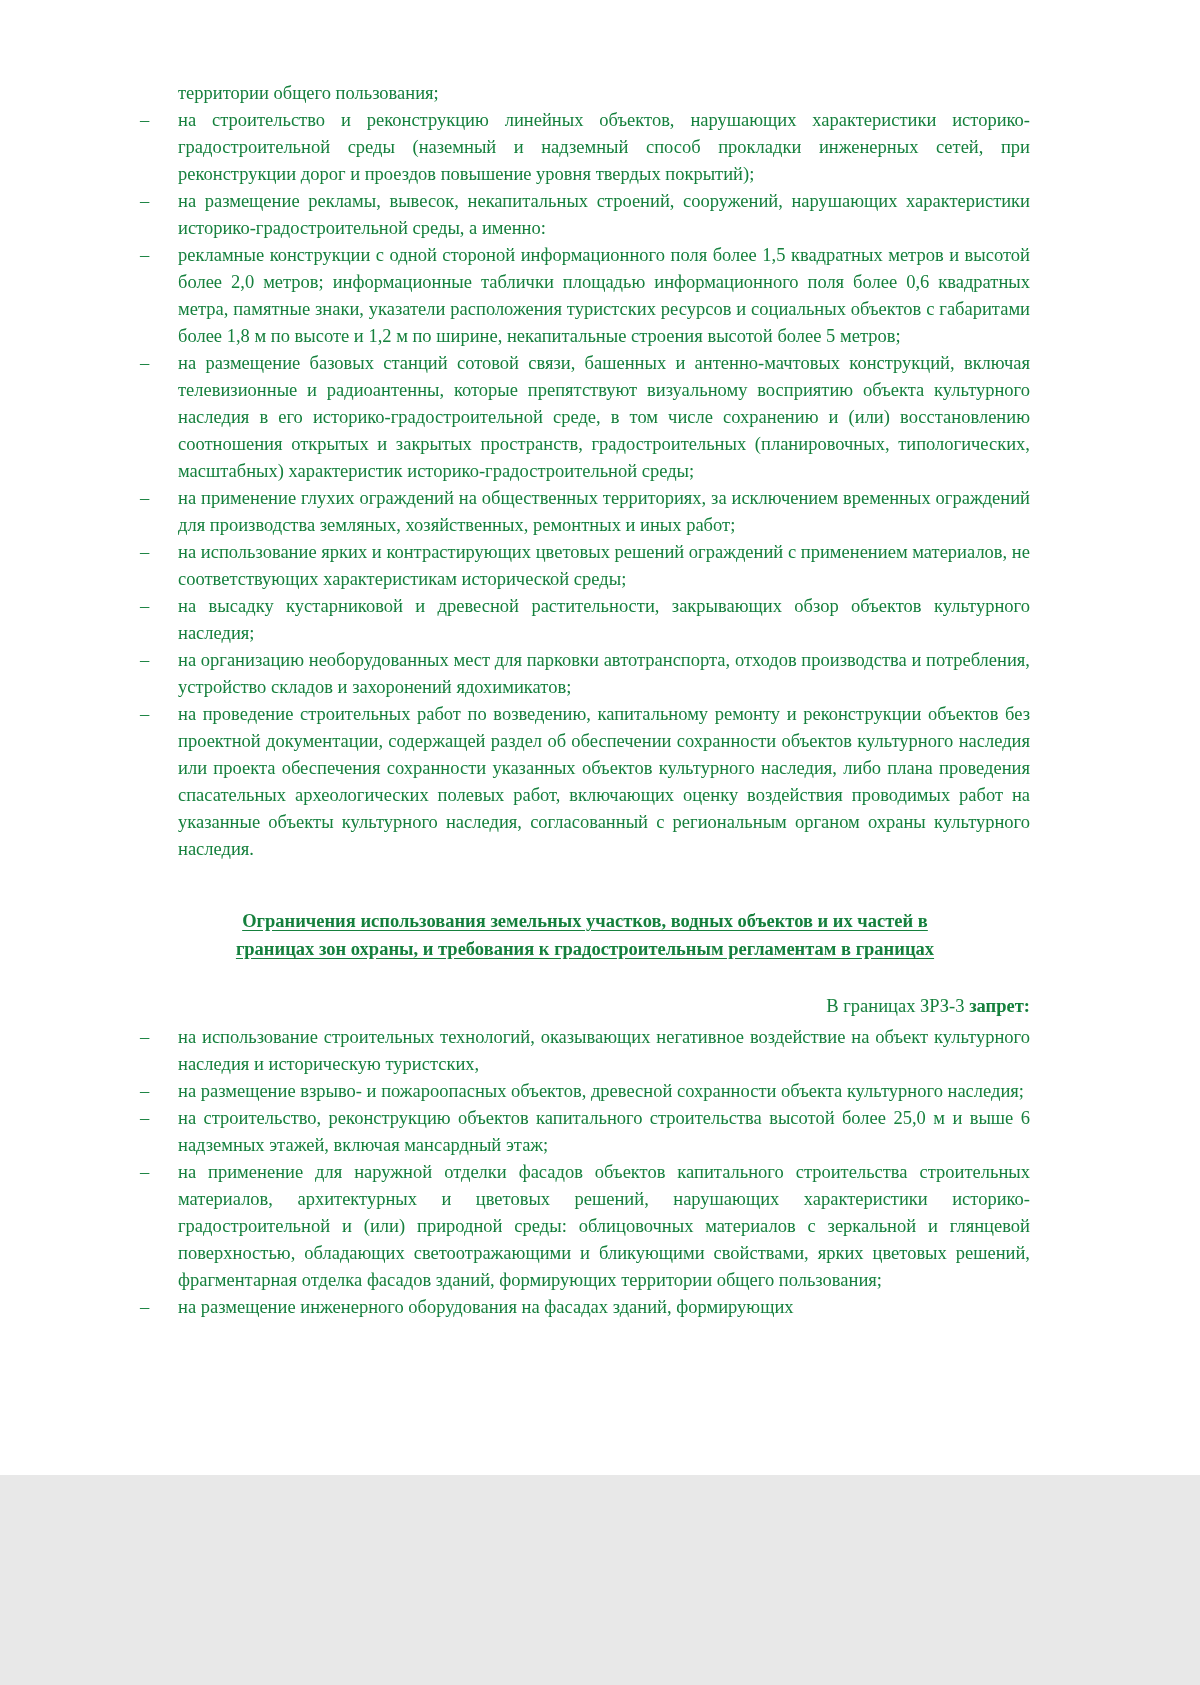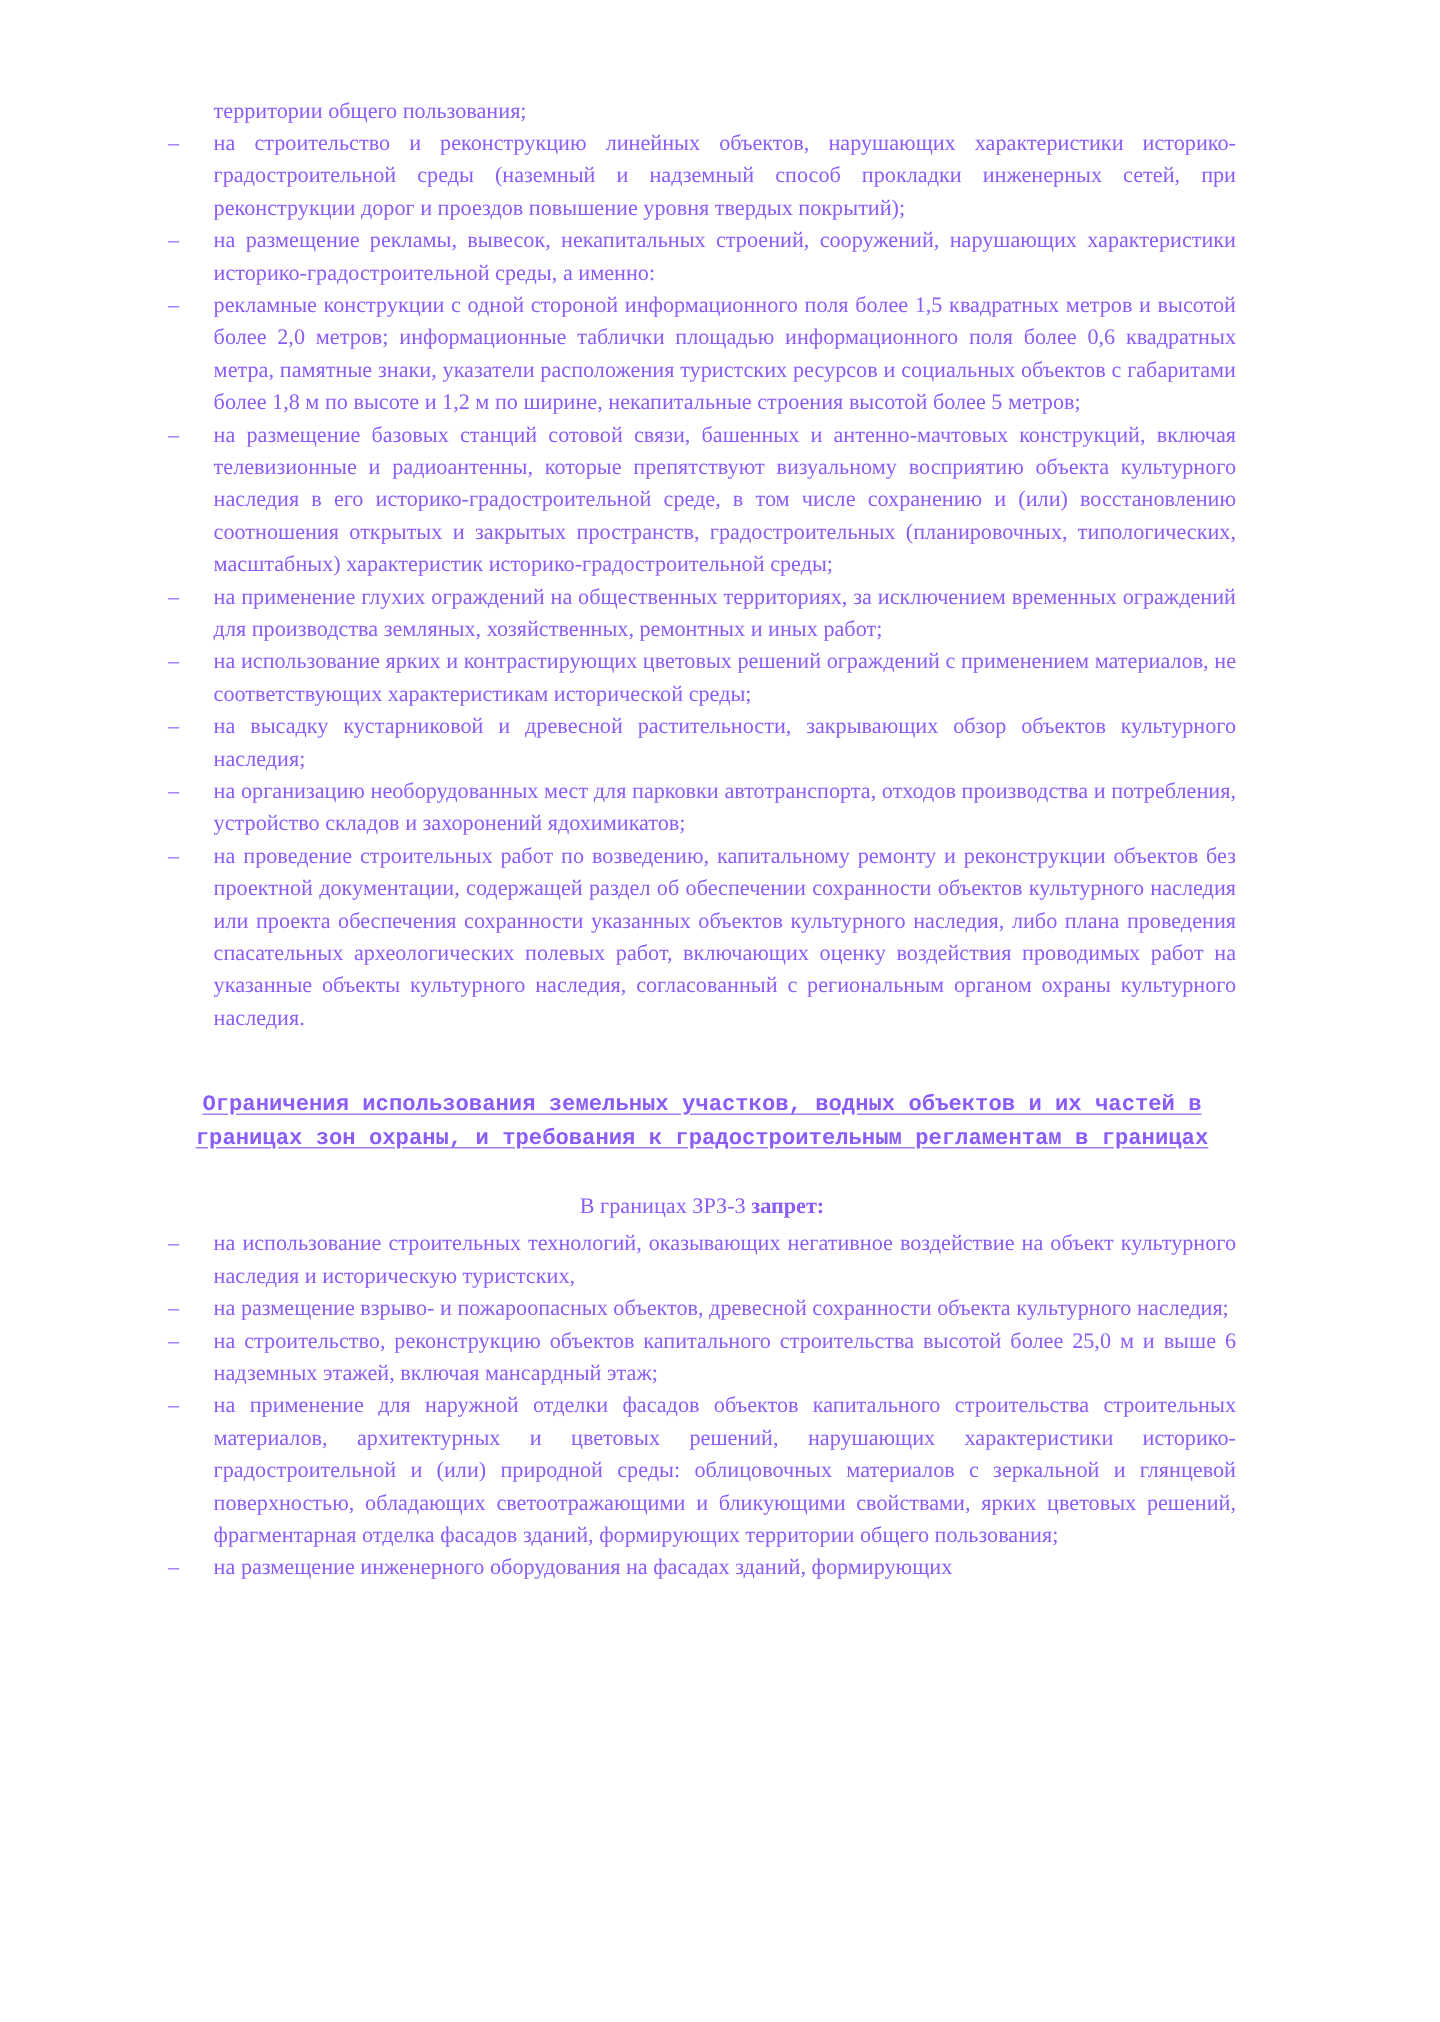--- a/index.html
+++ b/index.html
@@ -3,24 +3,24 @@
 <meta charset="utf-8">
 <style>
   html, body {
     margin: 0;
     padding: 0;
     background: #e8e8e8;
   }
   .page {
     position: relative;
     width: 1200px;
-    height: 1685px;
+    height: 1475px;
     margin: 0 auto;
     background: #ffffff;
-    color: #8b5cf6;
+    color: #15803d;
     font-family: "Liberation Serif", "DejaVu Serif", serif;
     font-size: 18.5px;
     line-height: 27px;
     box-sizing: border-box;
     padding: 80px 170px 40px 140px;
     overflow: hidden;
   }
   .continuation {
     margin: 0 0 0 38px;
     text-align: justify;
@@ -44,25 +44,24 @@
   .heading {
     font-weight: bold;
     text-align: center;
     font-size: 18.5px;
     line-height: 28px;
     margin: 44px 0 30px 0;
   }
   .heading .hline {
     text-decoration: underline;
     text-underline-offset: 3px;
-    font-family: Liberation Mono, monospace;
   }
   .intro {
     margin: 0 0 4px 0;
-    text-align: center;
+    text-align: right;
   }
   .intro b {
     font-weight: bold;
   }
 </style>
 </head>
 <body>
 
 <div class="page">
 

